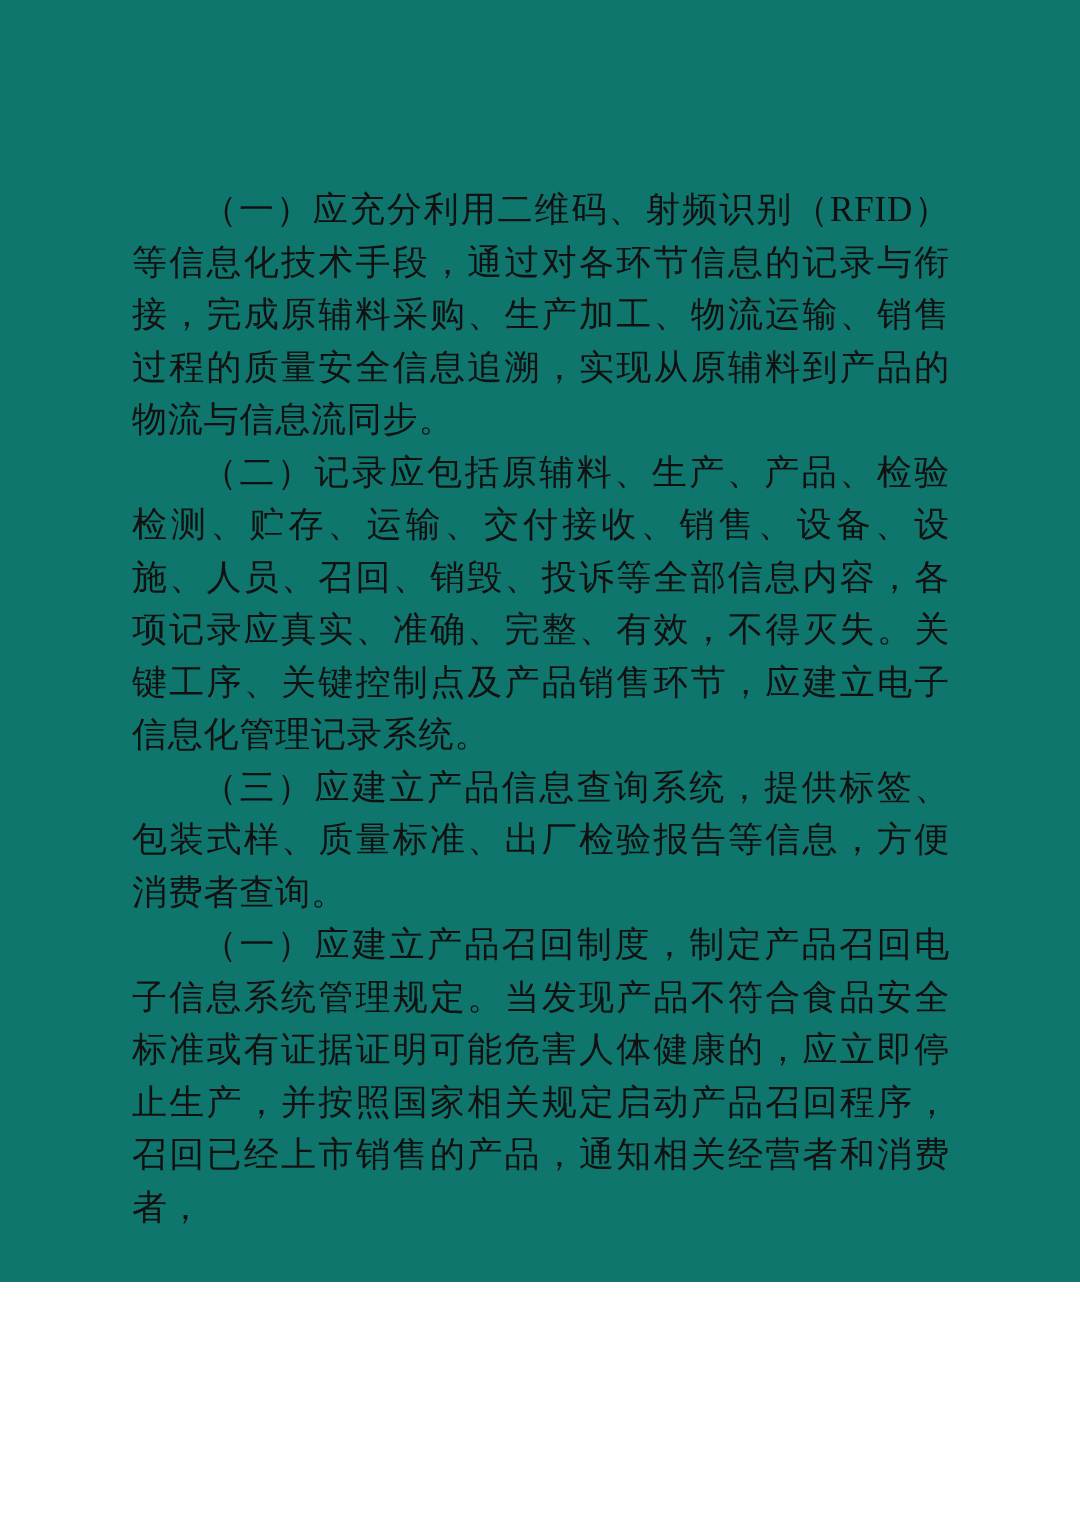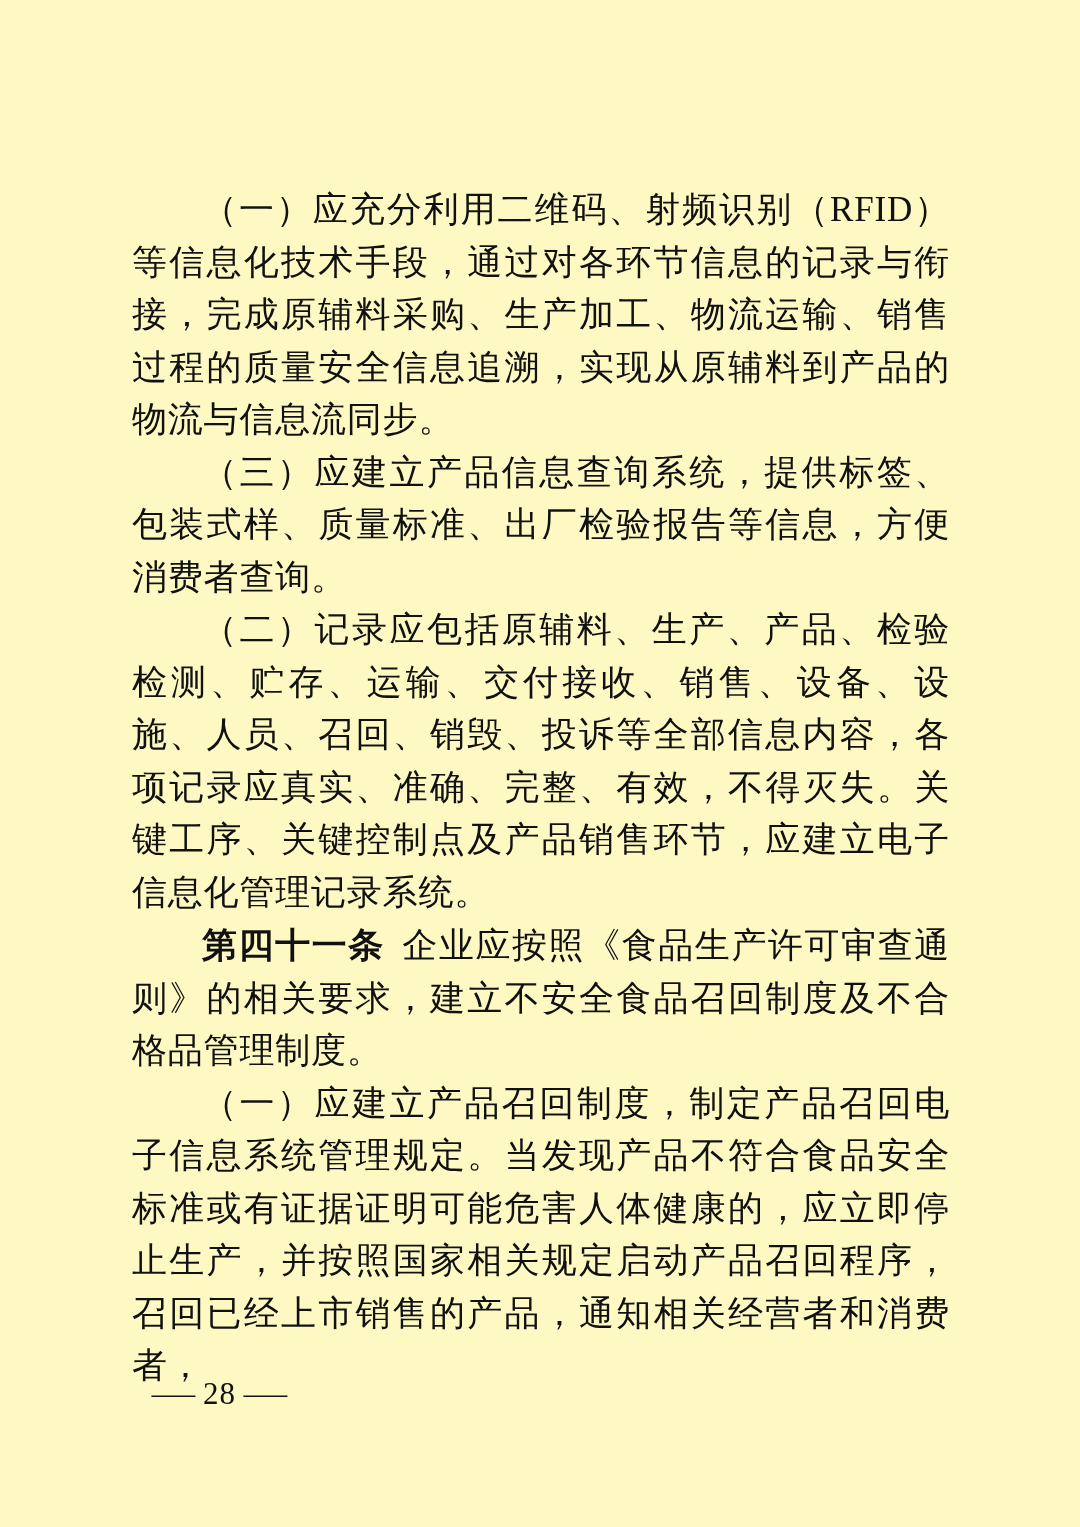--- a/index.html
+++ b/index.html
@@ -3,22 +3,22 @@
 <meta charset="utf-8">
 <style>
   html, body {
     margin: 0;
     padding: 0;
     background: #ffffff;
   }
   .page {
     position: relative;
     width: 1080px;
-    height: 1527px;
-    background: #fef9c3;
+    height: 1282px;
+    background: #0f766e;
     overflow: hidden;
     font-family: "Liberation Serif", "DejaVu Serif", serif;
     color: #111111;
   }
   .content {
     position: absolute;
     left: 132px;
     top: 184px;
     width: 818px;
   }
@@ -57,22 +57,21 @@
   .footer .page-num {
     letter-spacing: 1px;
   }
 </style>
 </head>
 <body>
 
 <div class="page">
   <div class="content">
     <p class="para"><span>（一）应充分利用二维码、射频识别（RFID）等信息化技术手段，通过对各环节信息的记录与衔接，完成原辅料采购、生产加工、物流运输、销售过程的质量安全信息追溯，实现从原辅料到产品的物流与信息流同步。</span></p>
+    <p class="para"><span>（二）记录应包括原辅料、生产、产品、检验检测、贮存、运输、交付接收、销售、设备、设施、人员、召回、销毁、投诉等全部信息内容，各项记录应真实、准确、完整、有效，不得灭失。关键工序、关键控制点及产品销售环节，应建立电子信息化管理记录系统。</span></p>
     <p class="para"><span>（三）应建立产品信息查询系统，提供标签、包装式样、质量标准、出厂检验报告等信息，方便消费者查询。</span></p>
-    <p class="para"><span>（二）记录应包括原辅料、生产、产品、检验检测、贮存、运输、交付接收、销售、设备、设施、人员、召回、销毁、投诉等全部信息内容，各项记录应真实、准确、完整、有效，不得灭失。关键工序、关键控制点及产品销售环节，应建立电子信息化管理记录系统。</span></p>
-    <p class="para"><strong class="para-lead">第四十一条</strong><span>企业应按照《食品生产许可审查通则》的相关要求，建立不安全食品召回制度及不合格品管理制度。</span></p>
     <p class="para"><span>（一）应建立产品召回制度，制定产品召回电子信息系统管理规定。当发现产品不符合食品安全标准或有证据证明可能危害人体健康的，应立即停止生产，并按照国家相关规定启动产品召回程序，召回已经上市销售的产品，通知相关经营者和消费者，</span></p>
   </div>
 
   <div class="footer">
     <span class="dash">—</span><span class="page-num">28</span><span class="dash right">—</span>
   </div>
 </div>
 
 </body></html>

